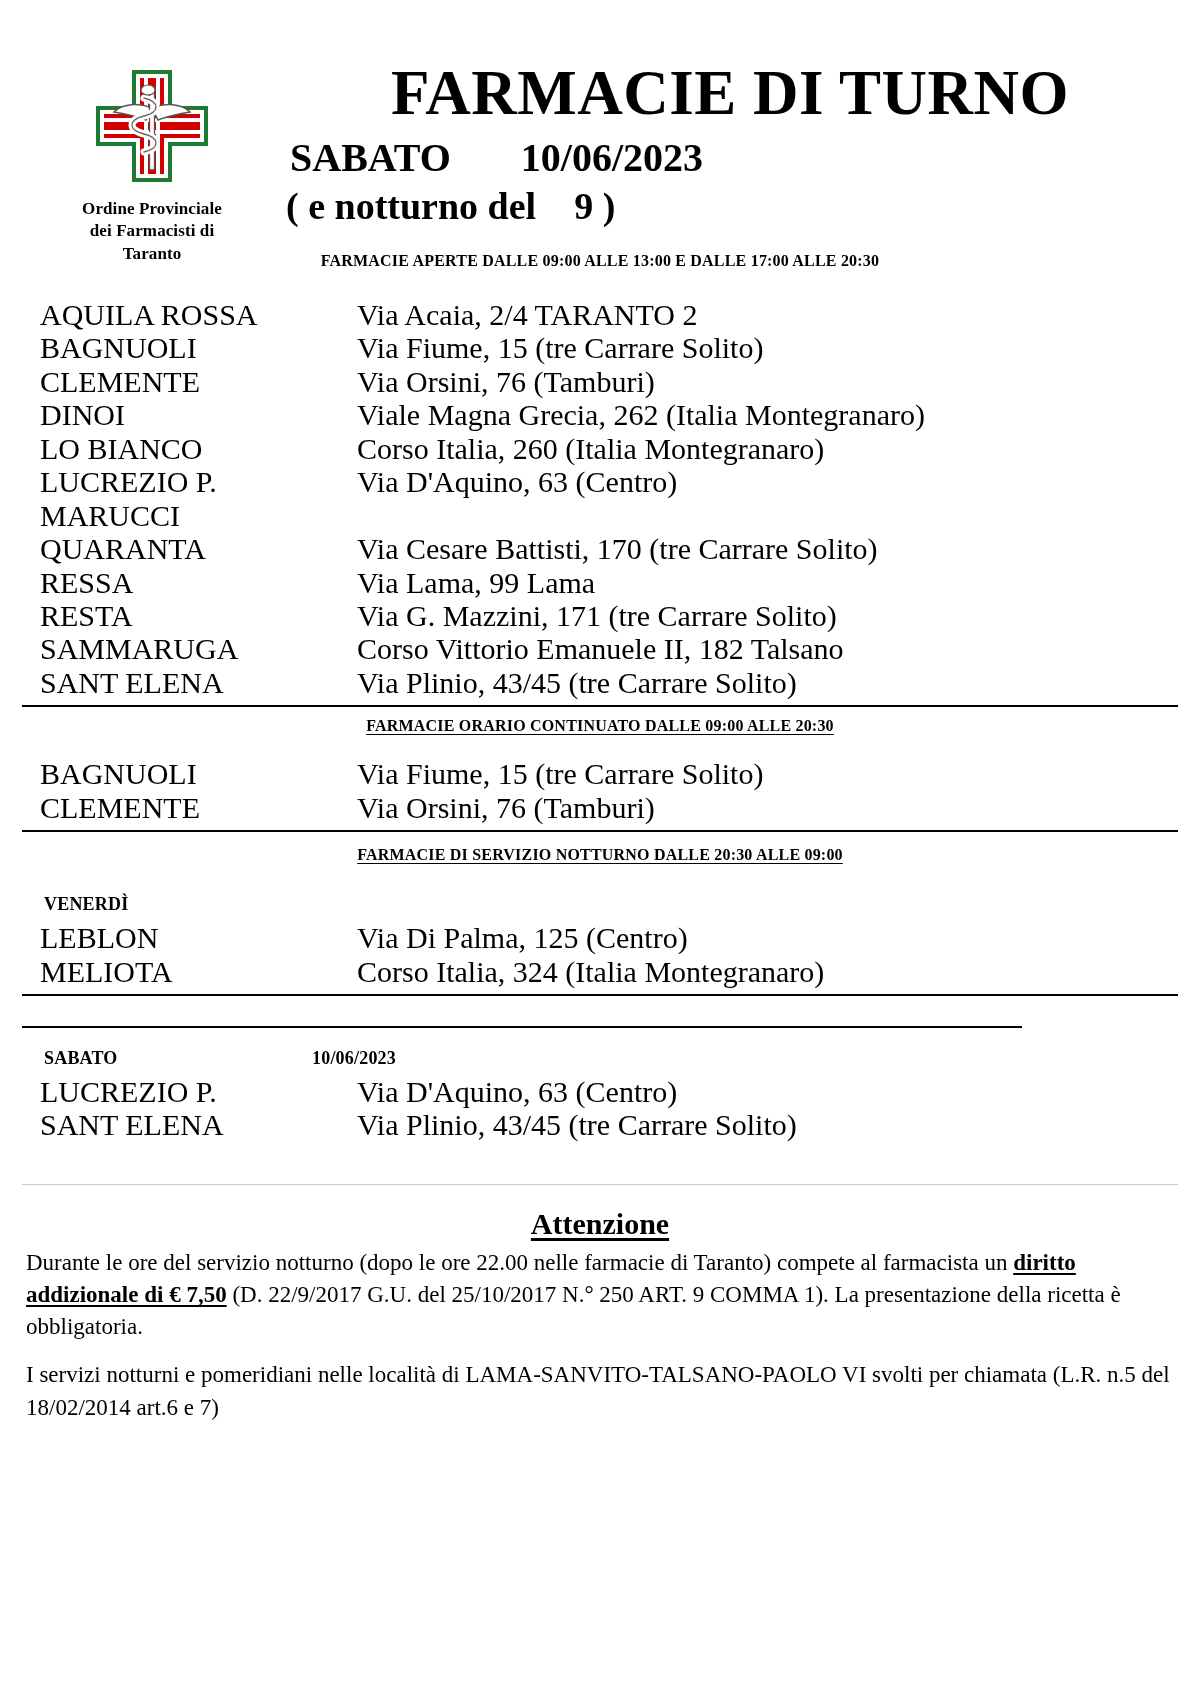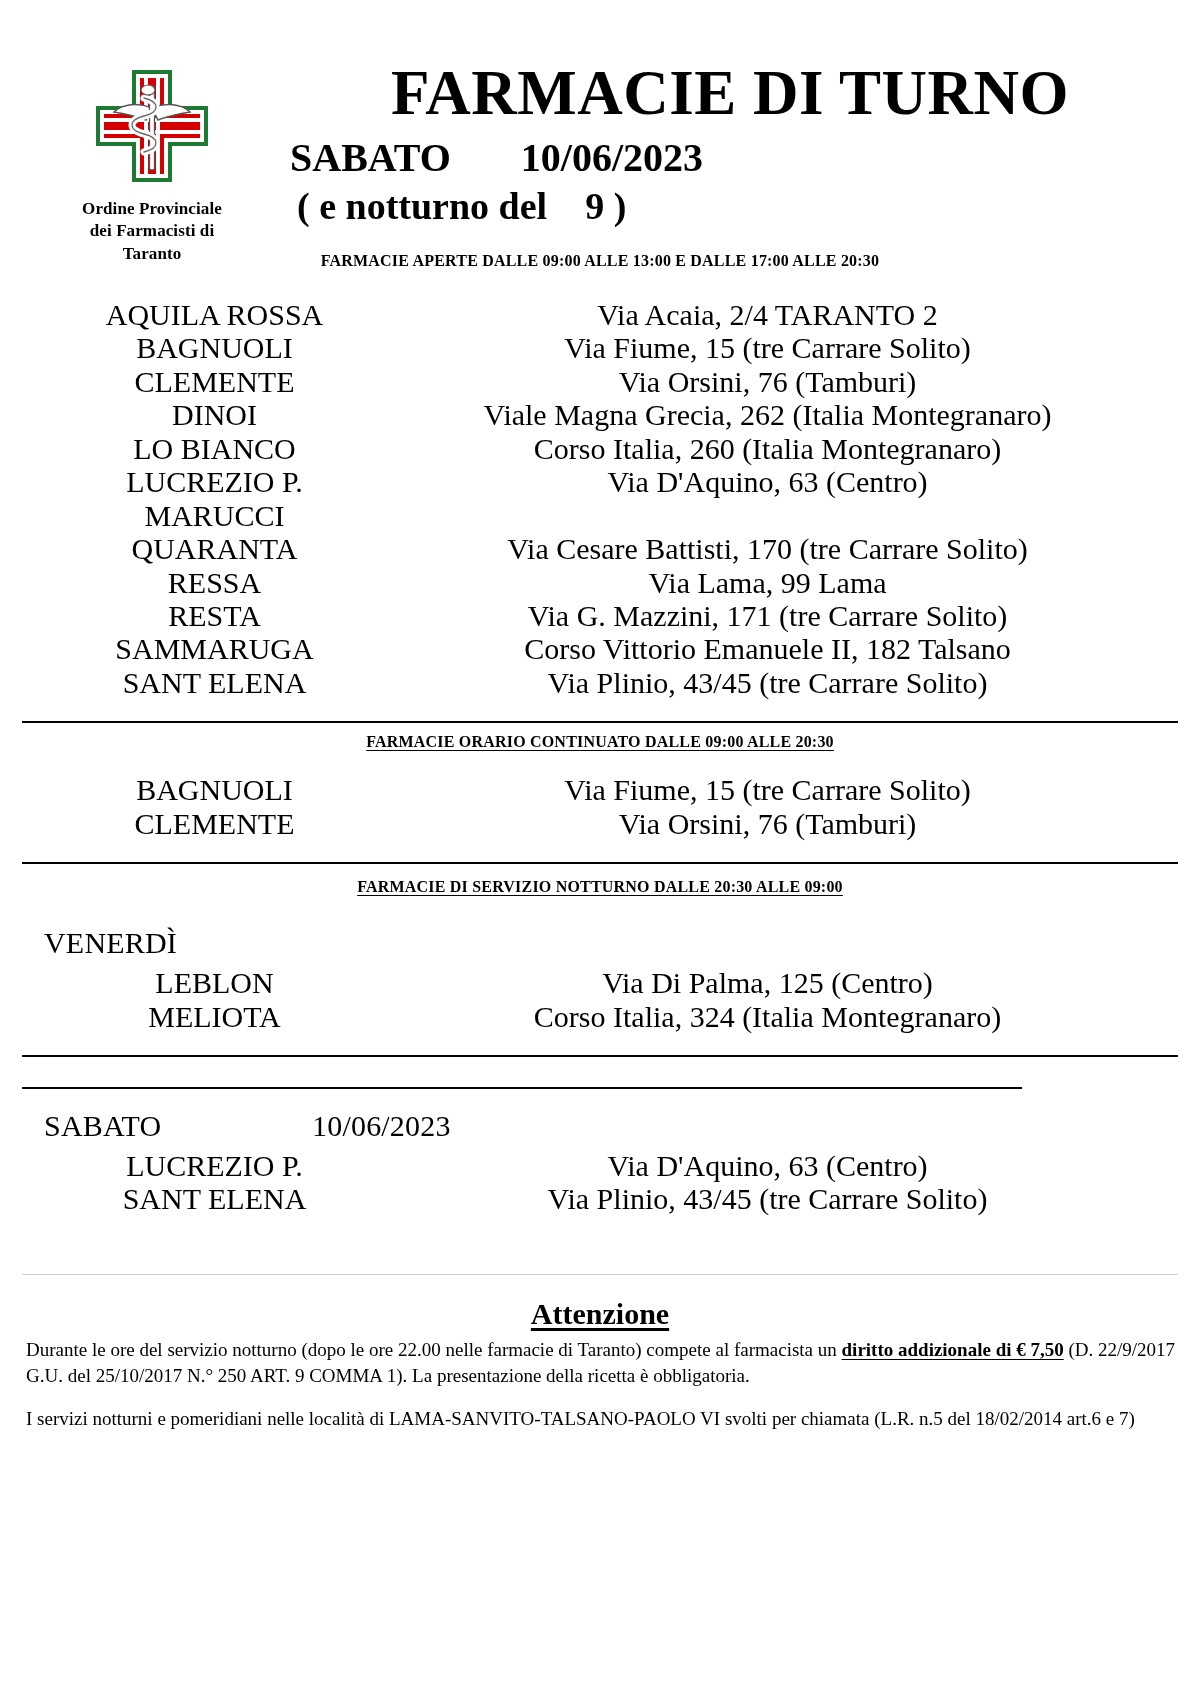--- a/index.html
+++ b/index.html
@@ -63,21 +63,21 @@
   .doc-subtitle {
     font-size: 40px;
     font-weight: bold;
     margin: 12px 0 0 10px;
     line-height: 1.05;
     white-space: pre;
   }
   .doc-subtitle2 {
     font-size: 38px;
     font-weight: bold;
-    margin: 8px 0 0 17px;
+    margin: 8px 0 0 6px;
     line-height: 1.05;
     white-space: pre;
   }
 
   
   .band {
     text-align: center;
     font-weight: bold;
     font-size: 16px;
     letter-spacing: 0.2px;
@@ -107,24 +107,23 @@
   }
   .rule-thin {
     border: 0;
     border-top: 1px solid #cccccc;
     margin: 0;
     width: 100%;
   }
 
   
   .list {
-    margin: 16px;
+    margin: 0;
     padding: 0;
     list-style: none;
-    text-align: center;
   }
   .row {
     display: flex;
     align-items: baseline;
     font-size: 30px;
     line-height: 1.115;
     white-space: nowrap;
   }
   .row .nm {
     width: 335px;
@@ -137,22 +136,22 @@
   }
 
   .list-block-1 { margin-top: 26px; }
   .list-block-2 { margin-top: 22px; }
   .list-block-3 { margin-top: 6px; }
 
   
   .day-row {
     display: flex;
     align-items: baseline;
-    font-weight: normal;
-    font-size: 30px;
+    font-weight: bold;
+    font-size: 18px;
     letter-spacing: 0.2px;
   }
   .day-row .dw {
     width: 290px;
     flex: 0 0 290px;
     padding-left: 22px;
     box-sizing: border-box;
   }
   .day-row .dd { flex: 1 1 auto; }
 
@@ -166,21 +165,21 @@
   
   .attn-title {
     text-align: center;
     font-weight: bold;
     font-size: 30px;
     text-decoration: underline;
     text-underline-offset: 4px;
     margin: 22px 0 6px 0;
   }
   .attn-par {
-    font-size: 19px;
+    font-size: 23px;
     line-height: 1.40;
     text-align: left;
     margin: 0 0 0 4px;
   }
   .attn-par.second { margin-top: 16px; }
   .bold-ul {
     font-weight: bold;
     text-decoration: underline;
     text-underline-offset: 3px;
   }

